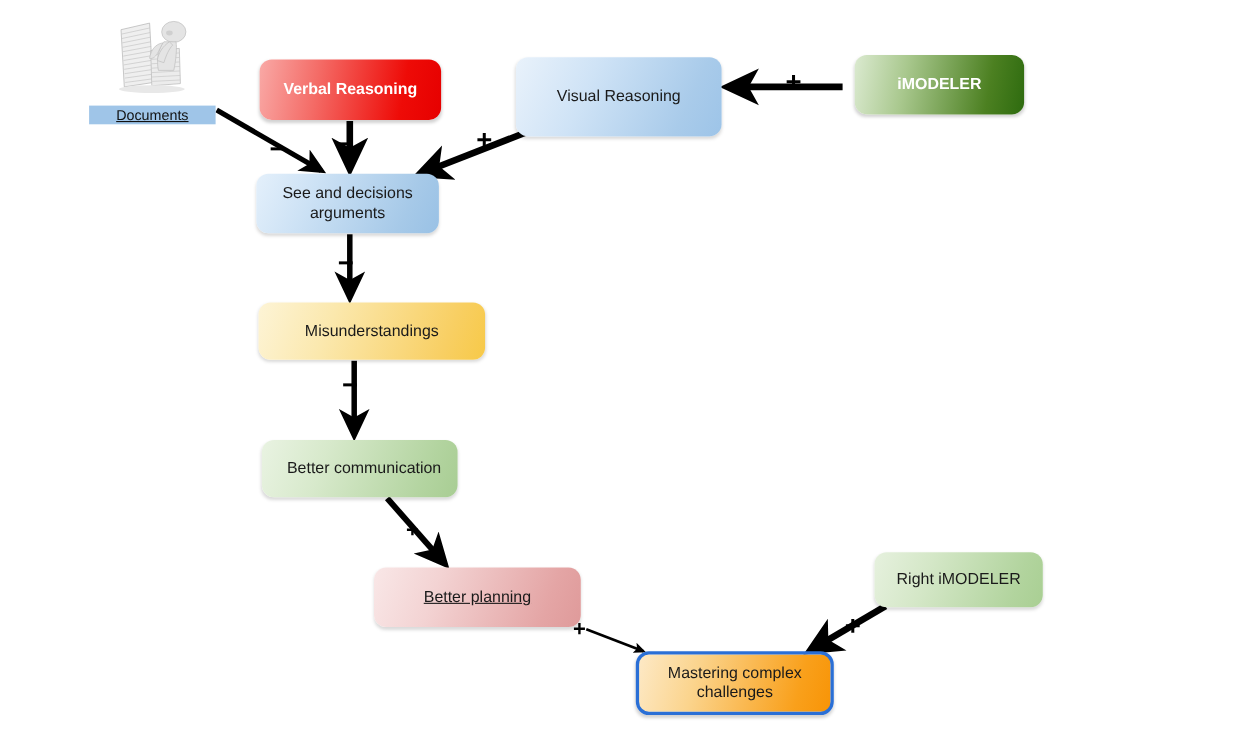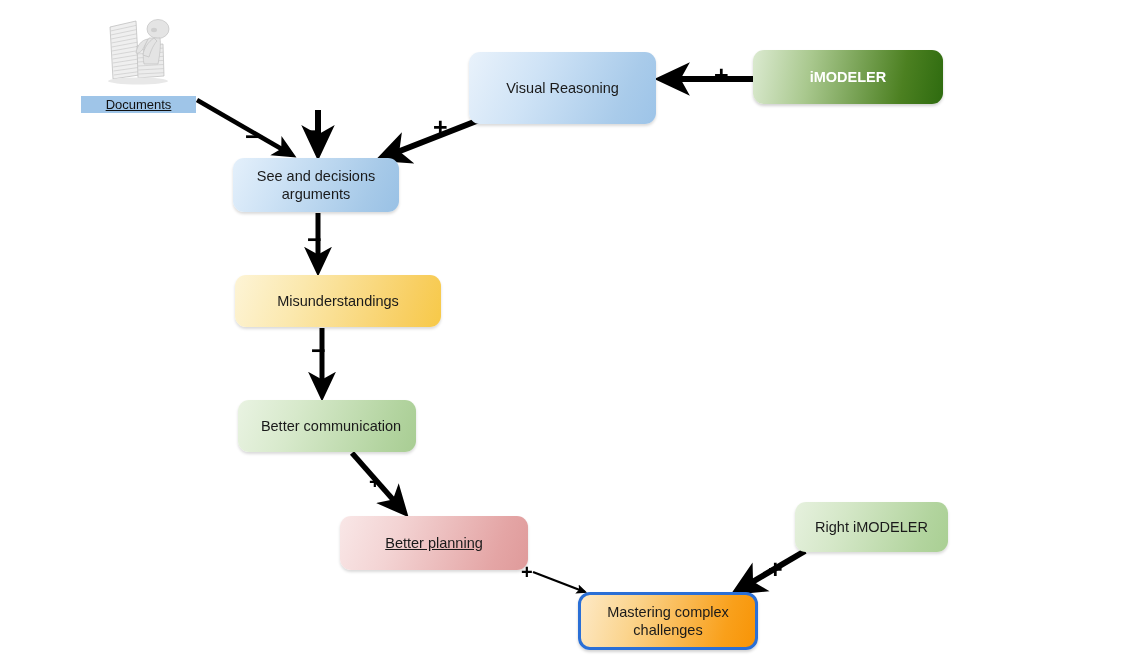--- a/index.html
+++ b/index.html
@@ -38,21 +38,21 @@
     left: 236px; top: 54px; width: 165px; height: 55px;
     background: linear-gradient(100deg, #f9a9a6 0%, #f46b66 32%, #ee0b07 78%, #e60000 100%);
     box-shadow: 0 2px 3px rgba(0,0,0,0.18);
   }
   #node-visual {
     left: 469px; top: 52px; width: 187px; height: 72px;
     background: linear-gradient(115deg, #e9f2fb 0%, #cfe3f6 35%, #a9cbea 80%, #9dc4e8 100%);
     box-shadow: 0 2px 3px rgba(0,0,0,0.15);
   }
   #node-imodeler {
-    left: 753px; top: 50px; width: 190px; height: 54px;
+    left: 777px; top: 50px; width: 154px; height: 54px;
     background: linear-gradient(100deg, #dbead0 0%, #a9c88e 30%, #4c8021 78%, #2e6b0f 100%);
     box-shadow: 0 2px 3px rgba(0,0,0,0.18);
   }
   #node-see {
     left: 233px; top: 158px; width: 166px; height: 54px;
     background: linear-gradient(115deg, #e4f0fb 0%, #cde2f5 30%, #a6c9e8 80%, #99c1e5 100%);
     box-shadow: 0 2px 3px rgba(0,0,0,0.15);
   }
   #node-misunderstandings {
     left: 235px; top: 275px; width: 206px; height: 52px;
@@ -244,20 +244,23 @@
         <g fill="#cfcfcf" stroke="none">
           <ellipse cx="62" cy="24" rx="3" ry="2.2"></ellipse>
         </g>
 
         <ellipse cx="46" cy="75" rx="30" ry="3.5" fill="#e8e8e8"></ellipse>
       </svg>
     </div>
     <div id="documents-caption">Documents</div>
   </div>
 
+  <div class="node white-text" id="node-verbal">
+    <span>Verbal Reasoning</span>
+  </div>
 
   <div class="node" id="node-visual">
     <span>Visual Reasoning</span>
   </div>
 
   <div class="node white-text" id="node-imodeler">
     <span>iMODELER</span>
   </div>
 
   <div class="node" id="node-see">

